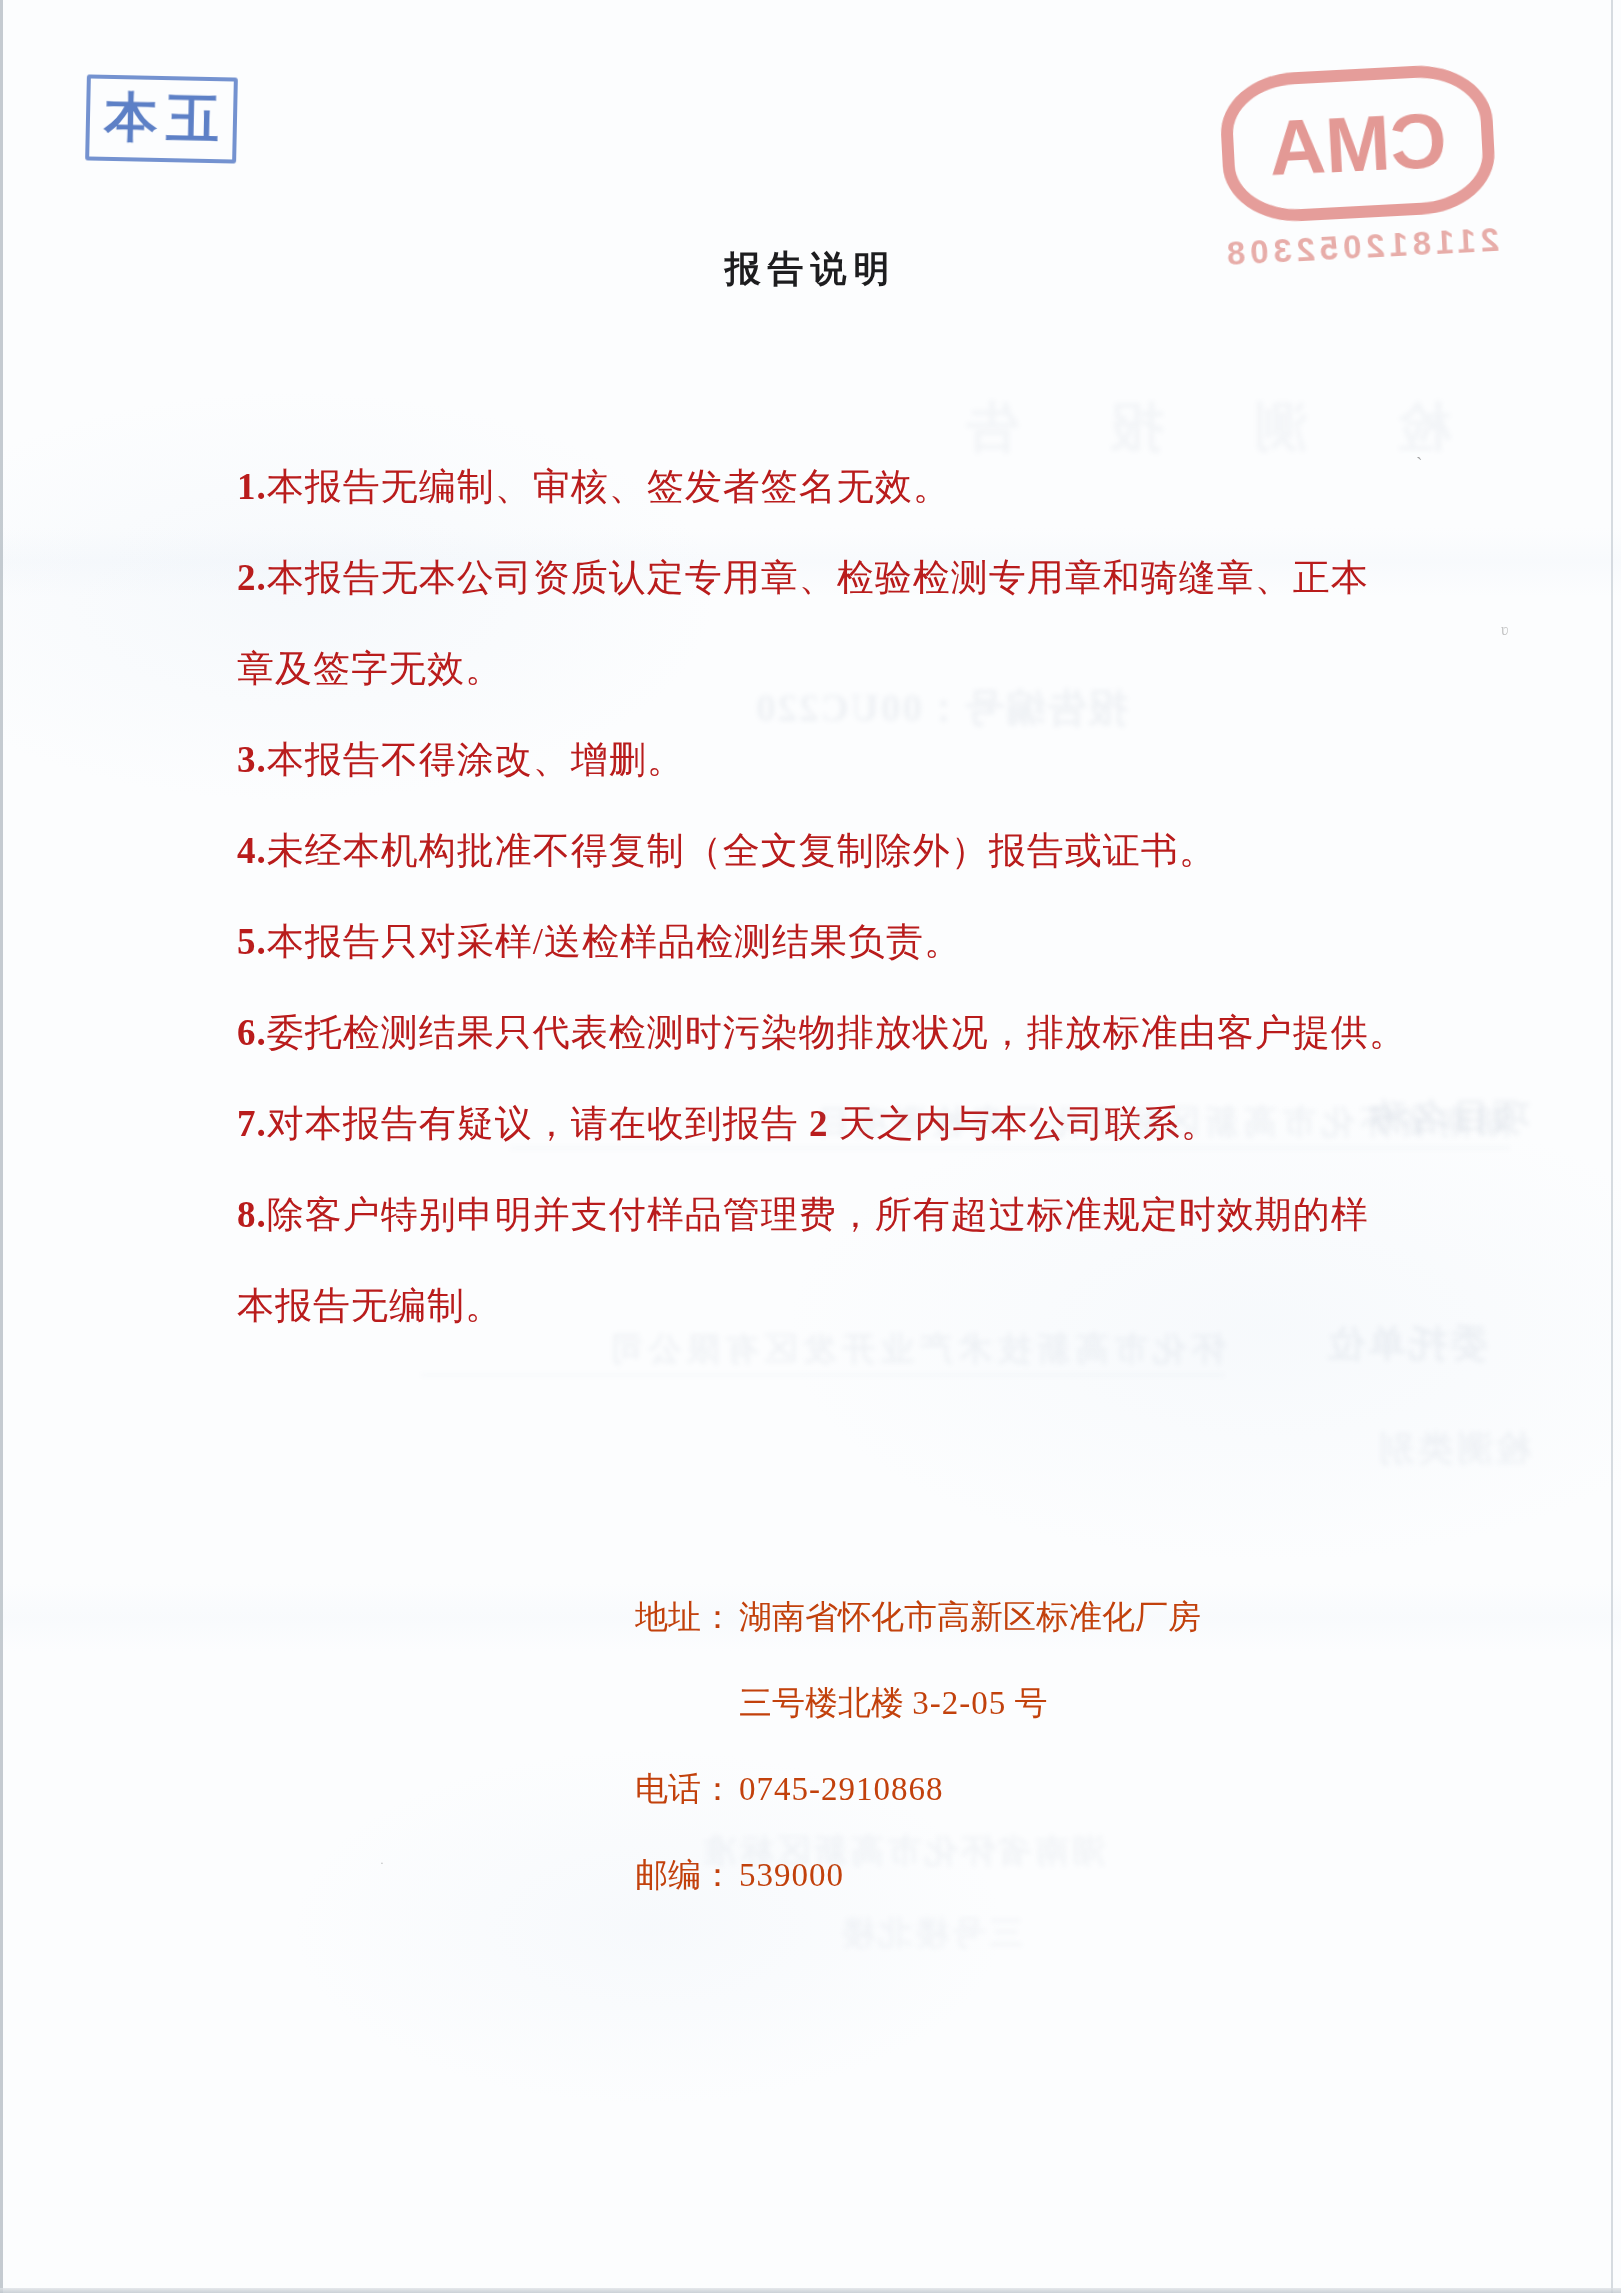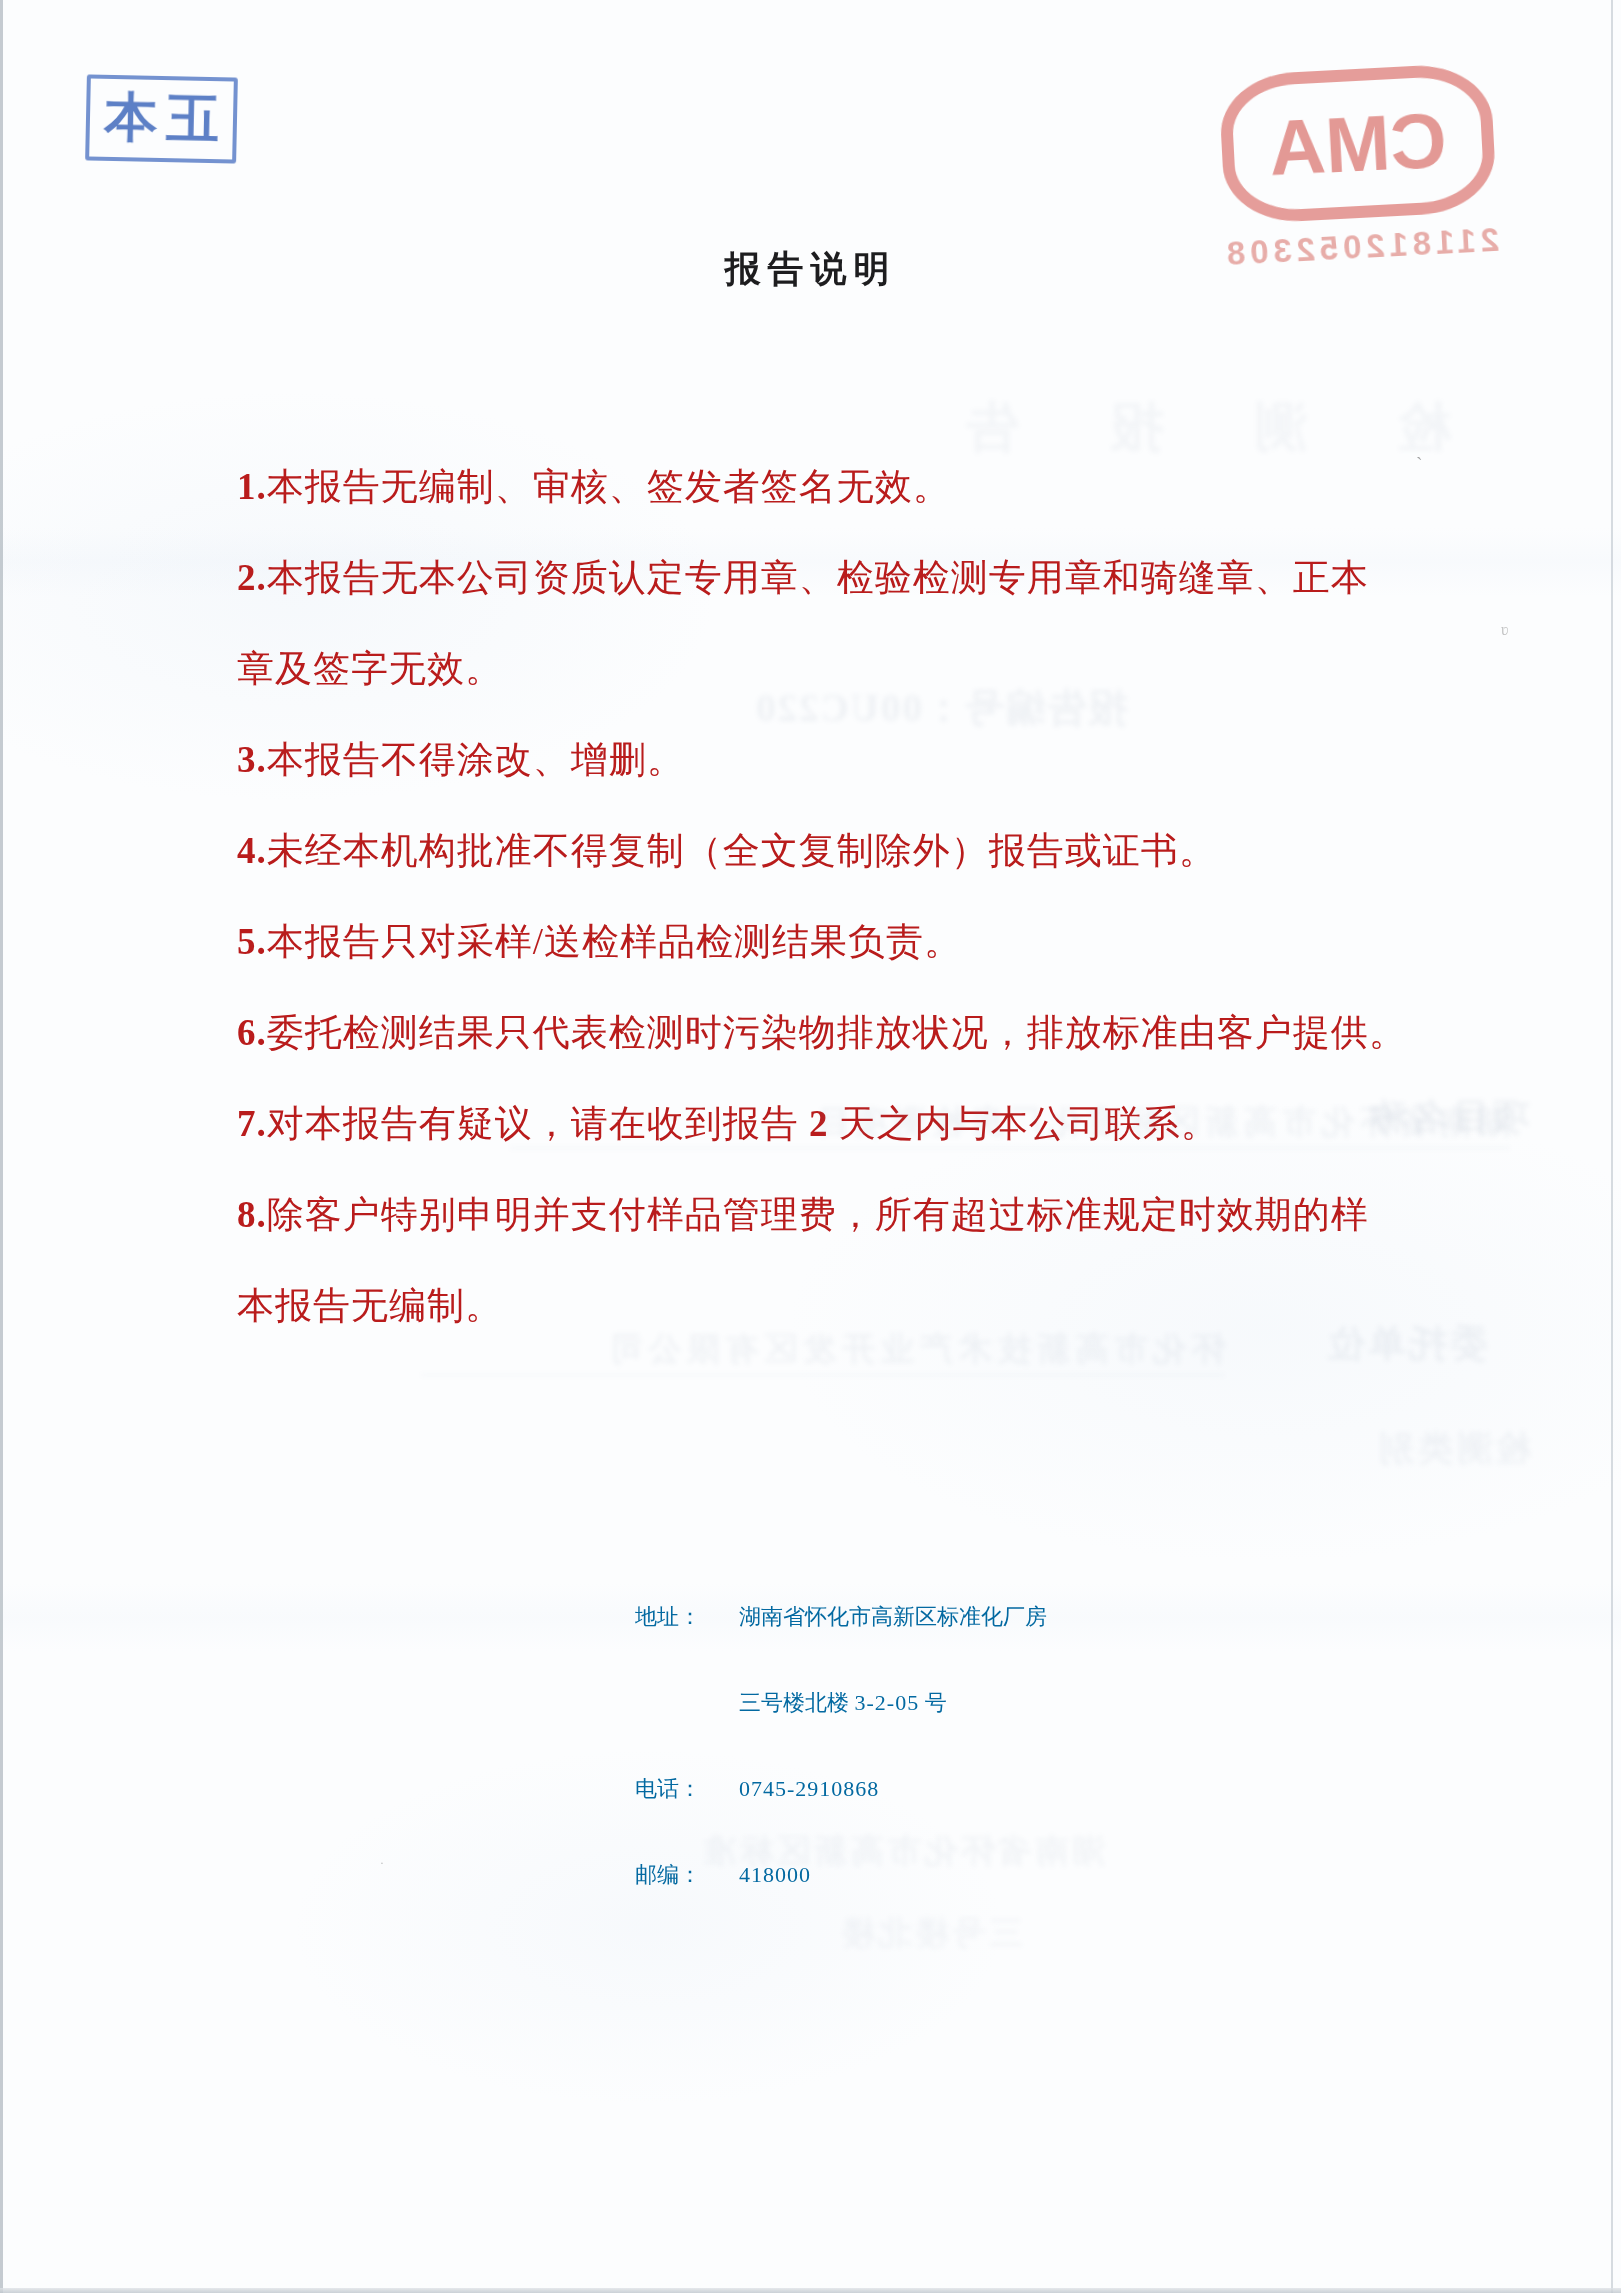--- a/index.html
+++ b/index.html
@@ -28,21 +28,21 @@
     font-size:36px;font-weight:700;letter-spacing:6.9px;color:#1d1d1f;
   }
 
   .notes{
     position:absolute;left:237px;top:441px;width:1215px;
     font-size:37px;letter-spacing:1px;color:#b91c1c;
   }
   .note-line{height:91px;line-height:91px;white-space:nowrap;}
   .note-line b{font-weight:700;}
 
-  .contact{position:absolute;left:635px;top:1574px;font-size:22px;color:#0369a1;}
+  .contact{position:absolute;left:635px;top:1574px;font-size:33px;color:#c2410c;}
   .contact-row{height:86px;line-height:86px;display:flex;white-space:nowrap;}
   .contact-label{display:inline-block;width:104px;}
   .contact-value b{font-weight:400;letter-spacing:1px;}
 
   
   .stamp-blue{
     position:absolute;left:86px;top:76px;width:143px;height:78px;
     border:4.9px solid rgba(64,106,190,.72);border-radius:2.9px;
     transform:rotate(1.2deg);
     display:flex;align-items:center;justify-content:center;gap:7.8px;
@@ -124,21 +124,21 @@
       <div class="contact-row">
         <span class="contact-label"></span>
         <span class="contact-value">三号楼北楼 <b>3-2-05</b> 号</span>
       </div>
       <div class="contact-row">
         <span class="contact-label">电话：</span>
         <span class="contact-value"><b>0745-2910868</b></span>
       </div>
       <div class="contact-row">
         <span class="contact-label">邮编：</span>
-        <span class="contact-value"><b>418000</b></span>
+        <span class="contact-value"><b>539000</b></span>
       </div>
     </div>
 
   <div>
       <div class="ghost" style="left: 608px; top: 394px; width: 843px; font-size: 53px; letter-spacing: 39px; opacity: 0.07;">检 测 报 告</div>
       <div class="ghost" style="left: 617px; top: 684px; width: 510px; font-size: 39px; letter-spacing: 2px; opacity: 0.1;">报告编号：00UC220</div>
       <div class="ghost" style="left: 1274px; top: 1094px; width: 255px; font-size: 37px; letter-spacing: 3.9px; opacity: 0.11;">项目名称</div>
       <div class="ghost gu" style="left: 510px; top: 1102px; width: 1000px; font-size: 33px; letter-spacing: 5.9px; opacity: 0.09;">湖南省怀化市高新区标准化厂房检测项目</div>
       <div class="ghost" style="left: 1262px; top: 1321px; width: 225px; font-size: 37px; letter-spacing: 3.9px; opacity: 0.11;">委托单位</div>
       <div class="ghost gu" style="left: 421px; top: 1329px; width: 804px; font-size: 33px; letter-spacing: 5.9px; opacity: 0.09;">怀化市高新技术产业开发区有限公司</div>

